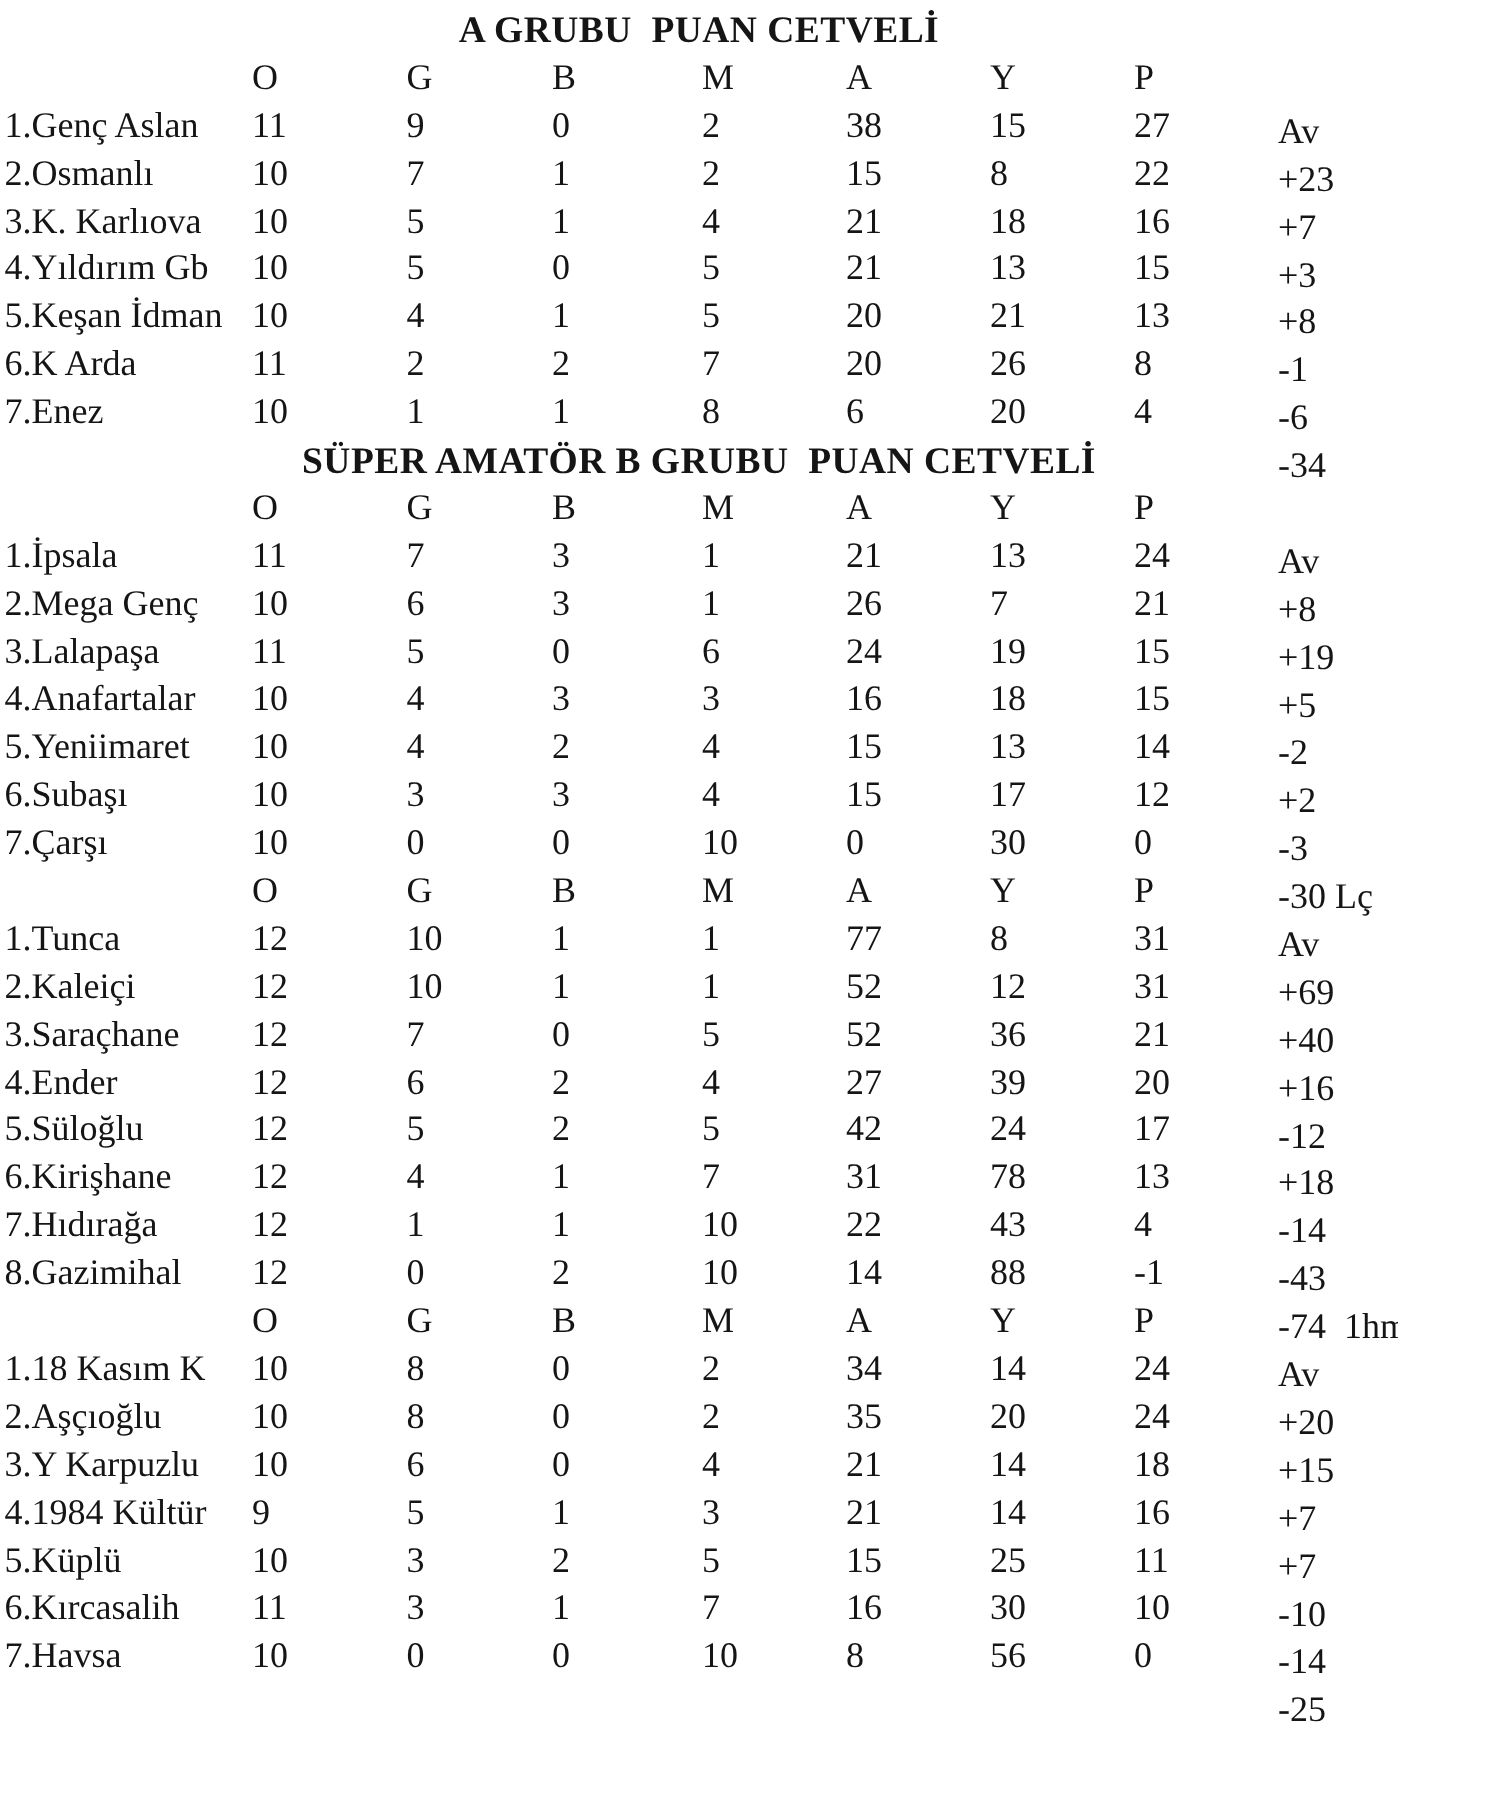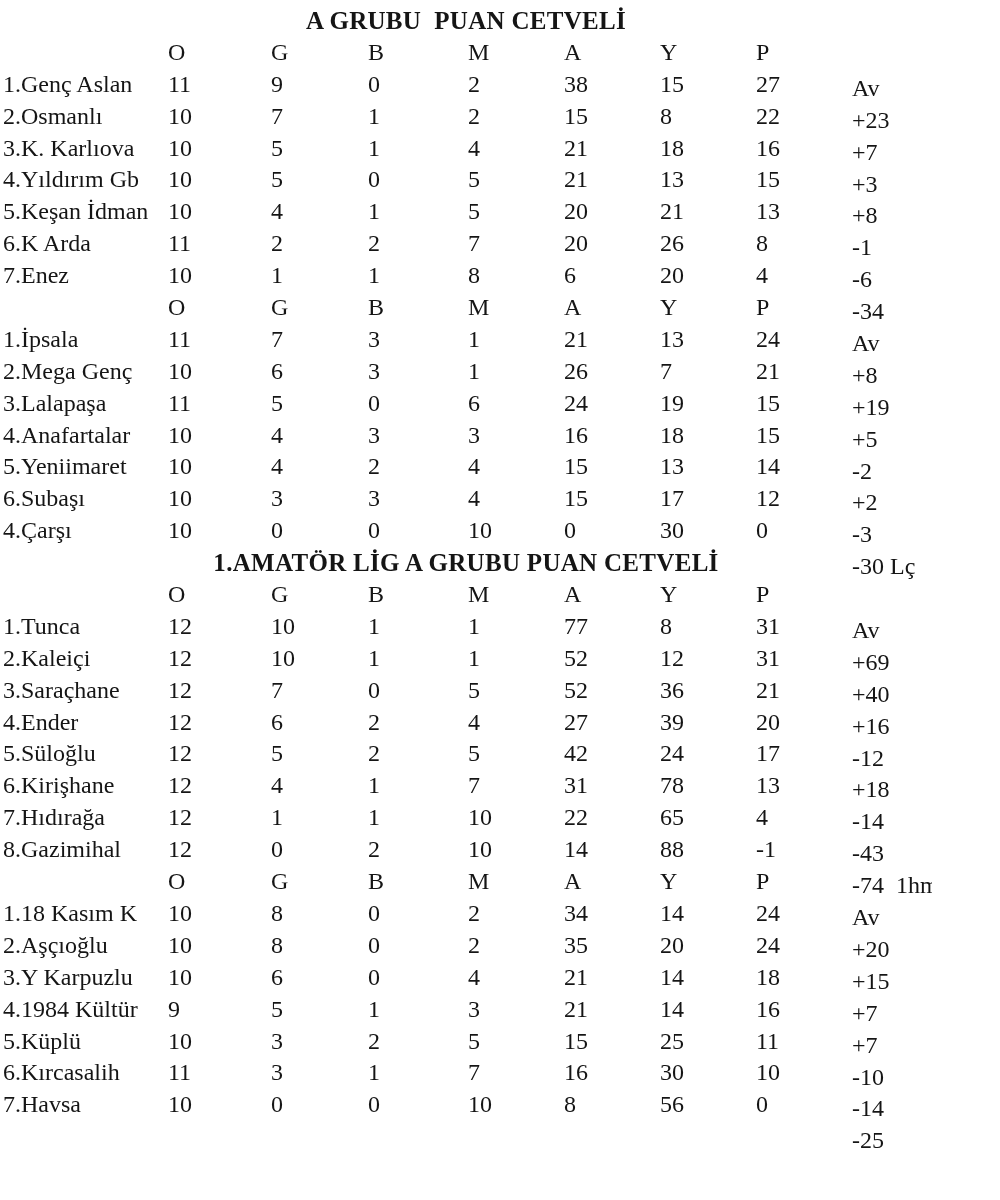--- a/index.html
+++ b/index.html
@@ -59,43 +59,43 @@
         <div class="line row"><span class="c col0">2.Osmanlı</span><span class="c col1">10</span><span class="c col2">7</span><span class="c col3">1</span><span class="c col4">2</span><span class="c col5">15</span><span class="c col6">8</span><span class="c col7">22</span><span class="c col8">+7</span></div>
         <div class="line row"><span class="c col0">3.K. Karlıova</span><span class="c col1">10</span><span class="c col2">5</span><span class="c col3">1</span><span class="c col4">4</span><span class="c col5">21</span><span class="c col6">18</span><span class="c col7">16</span><span class="c col8">+3</span></div>
         <div class="line row"><span class="c col0">4.Yıldırım Gb</span><span class="c col1">10</span><span class="c col2">5</span><span class="c col3">0</span><span class="c col4">5</span><span class="c col5">21</span><span class="c col6">13</span><span class="c col7">15</span><span class="c col8">+8</span></div>
         <div class="line row"><span class="c col0">5.Keşan İdman</span><span class="c col1">10</span><span class="c col2">4</span><span class="c col3">1</span><span class="c col4">5</span><span class="c col5">20</span><span class="c col6">21</span><span class="c col7">13</span><span class="c col8">-1</span></div>
         <div class="line row"><span class="c col0">6.K Arda</span><span class="c col1">11</span><span class="c col2">2</span><span class="c col3">2</span><span class="c col4">7</span><span class="c col5">20</span><span class="c col6">26</span><span class="c col7">8</span><span class="c col8">-6</span></div>
         <div class="line row"><span class="c col0">7.Enez</span><span class="c col1">10</span><span class="c col2">1</span><span class="c col3">1</span><span class="c col4">8</span><span class="c col5">6</span><span class="c col6">20</span><span class="c col7">4</span><span class="c col8">-34</span></div>
       </div>
   </section>
 
   <section>
+    <div class="line title">SÜPER AMATÖR B GRUBU  PUAN CETVELİ</div>
     <div class="line header-row"><span class="c col1">O</span><span class="c col2">G</span><span class="c col3">B</span><span class="c col4">M</span><span class="c col5">A</span><span class="c col6">Y</span><span class="c col7">P</span><span class="c col8">Av</span></div>
     <div>
         <div class="line row"><span class="c col0">1.İpsala</span><span class="c col1">11</span><span class="c col2">7</span><span class="c col3">3</span><span class="c col4">1</span><span class="c col5">21</span><span class="c col6">13</span><span class="c col7">24</span><span class="c col8">+8</span></div>
         <div class="line row"><span class="c col0">2.Mega Genç</span><span class="c col1">10</span><span class="c col2">6</span><span class="c col3">3</span><span class="c col4">1</span><span class="c col5">26</span><span class="c col6">7</span><span class="c col7">21</span><span class="c col8">+19</span></div>
         <div class="line row"><span class="c col0">3.Lalapaşa</span><span class="c col1">11</span><span class="c col2">5</span><span class="c col3">0</span><span class="c col4">6</span><span class="c col5">24</span><span class="c col6">19</span><span class="c col7">15</span><span class="c col8">+5</span></div>
         <div class="line row"><span class="c col0">4.Anafartalar</span><span class="c col1">10</span><span class="c col2">4</span><span class="c col3">3</span><span class="c col4">3</span><span class="c col5">16</span><span class="c col6">18</span><span class="c col7">15</span><span class="c col8">-2</span></div>
         <div class="line row"><span class="c col0">5.Yeniimaret</span><span class="c col1">10</span><span class="c col2">4</span><span class="c col3">2</span><span class="c col4">4</span><span class="c col5">15</span><span class="c col6">13</span><span class="c col7">14</span><span class="c col8">+2</span></div>
         <div class="line row"><span class="c col0">6.Subaşı</span><span class="c col1">10</span><span class="c col2">3</span><span class="c col3">3</span><span class="c col4">4</span><span class="c col5">15</span><span class="c col6">17</span><span class="c col7">12</span><span class="c col8">-3</span></div>
-        <div class="line row"><span class="c col0">4.Çarşı</span><span class="c col1">10</span><span class="c col2">0</span><span class="c col3">0</span><span class="c col4">10</span><span class="c col5">0</span><span class="c col6">30</span><span class="c col7">0</span><span class="c col8">-30 Lç</span></div>
+        <div class="line row"><span class="c col0">7.Çarşı</span><span class="c col1">10</span><span class="c col2">0</span><span class="c col3">0</span><span class="c col4">10</span><span class="c col5">0</span><span class="c col6">30</span><span class="c col7">0</span><span class="c col8">-30 Lç</span></div>
       </div>
   </section>
 
   <section>
-    <div class="line title">1.AMATÖR LİG A GRUBU PUAN CETVELİ</div>
     <div class="line header-row"><span class="c col1">O</span><span class="c col2">G</span><span class="c col3">B</span><span class="c col4">M</span><span class="c col5">A</span><span class="c col6">Y</span><span class="c col7">P</span><span class="c col8">Av</span></div>
     <div>
         <div class="line row"><span class="c col0">1.Tunca</span><span class="c col1">12</span><span class="c col2">10</span><span class="c col3">1</span><span class="c col4">1</span><span class="c col5">77</span><span class="c col6">8</span><span class="c col7">31</span><span class="c col8">+69</span></div>
         <div class="line row"><span class="c col0">2.Kaleiçi</span><span class="c col1">12</span><span class="c col2">10</span><span class="c col3">1</span><span class="c col4">1</span><span class="c col5">52</span><span class="c col6">12</span><span class="c col7">31</span><span class="c col8">+40</span></div>
         <div class="line row"><span class="c col0">3.Saraçhane</span><span class="c col1">12</span><span class="c col2">7</span><span class="c col3">0</span><span class="c col4">5</span><span class="c col5">52</span><span class="c col6">36</span><span class="c col7">21</span><span class="c col8">+16</span></div>
         <div class="line row"><span class="c col0">4.Ender</span><span class="c col1">12</span><span class="c col2">6</span><span class="c col3">2</span><span class="c col4">4</span><span class="c col5">27</span><span class="c col6">39</span><span class="c col7">20</span><span class="c col8">-12</span></div>
         <div class="line row"><span class="c col0">5.Süloğlu</span><span class="c col1">12</span><span class="c col2">5</span><span class="c col3">2</span><span class="c col4">5</span><span class="c col5">42</span><span class="c col6">24</span><span class="c col7">17</span><span class="c col8">+18</span></div>
         <div class="line row"><span class="c col0">6.Kirişhane</span><span class="c col1">12</span><span class="c col2">4</span><span class="c col3">1</span><span class="c col4">7</span><span class="c col5">31</span><span class="c col6">78</span><span class="c col7">13</span><span class="c col8">-14</span></div>
-        <div class="line row"><span class="c col0">7.Hıdırağa</span><span class="c col1">12</span><span class="c col2">1</span><span class="c col3">1</span><span class="c col4">10</span><span class="c col5">22</span><span class="c col6">65</span><span class="c col7">4</span><span class="c col8">-43</span></div>
+        <div class="line row"><span class="c col0">7.Hıdırağa</span><span class="c col1">12</span><span class="c col2">1</span><span class="c col3">1</span><span class="c col4">10</span><span class="c col5">22</span><span class="c col6">43</span><span class="c col7">4</span><span class="c col8">-43</span></div>
         <div class="line row"><span class="c col0">8.Gazimihal</span><span class="c col1">12</span><span class="c col2">0</span><span class="c col3">2</span><span class="c col4">10</span><span class="c col5">14</span><span class="c col6">88</span><span class="c col7">-1</span><span class="c col8">-74  1hmv</span></div>
       </div>
   </section>
 
   <section>
     <div class="line header-row"><span class="c col1">O</span><span class="c col2">G</span><span class="c col3">B</span><span class="c col4">M</span><span class="c col5">A</span><span class="c col6">Y</span><span class="c col7">P</span><span class="c col8">Av</span></div>
     <div>
         <div class="line row"><span class="c col0">1.18 Kasım K</span><span class="c col1">10</span><span class="c col2">8</span><span class="c col3">0</span><span class="c col4">2</span><span class="c col5">34</span><span class="c col6">14</span><span class="c col7">24</span><span class="c col8">+20</span></div>
         <div class="line row"><span class="c col0">2.Aşçıoğlu</span><span class="c col1">10</span><span class="c col2">8</span><span class="c col3">0</span><span class="c col4">2</span><span class="c col5">35</span><span class="c col6">20</span><span class="c col7">24</span><span class="c col8">+15</span></div>
         <div class="line row"><span class="c col0">3.Y Karpuzlu</span><span class="c col1">10</span><span class="c col2">6</span><span class="c col3">0</span><span class="c col4">4</span><span class="c col5">21</span><span class="c col6">14</span><span class="c col7">18</span><span class="c col8">+7</span></div>

